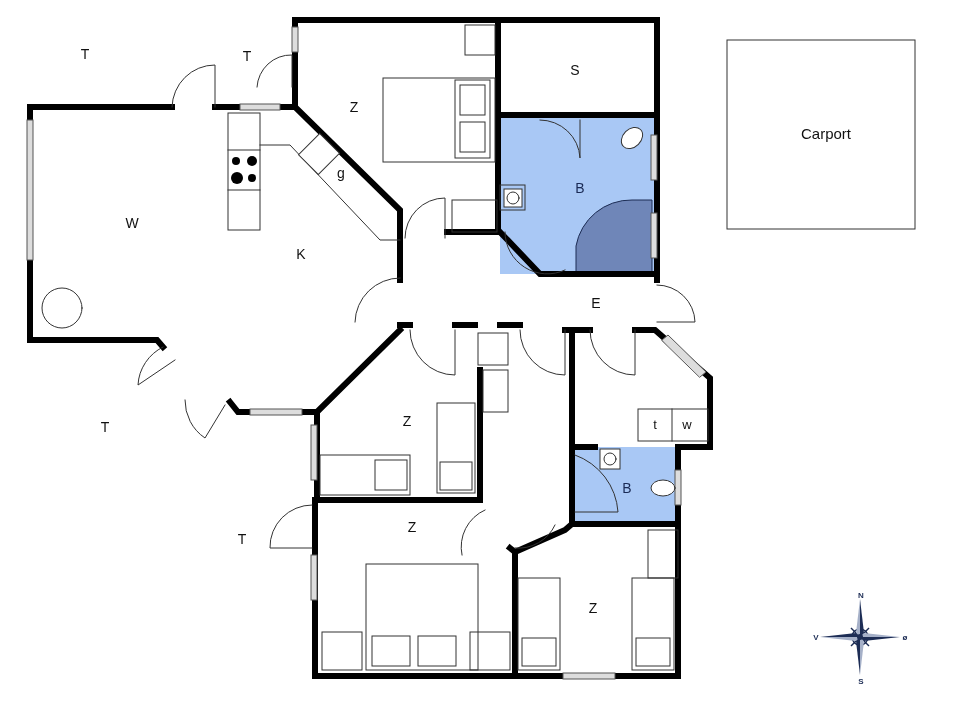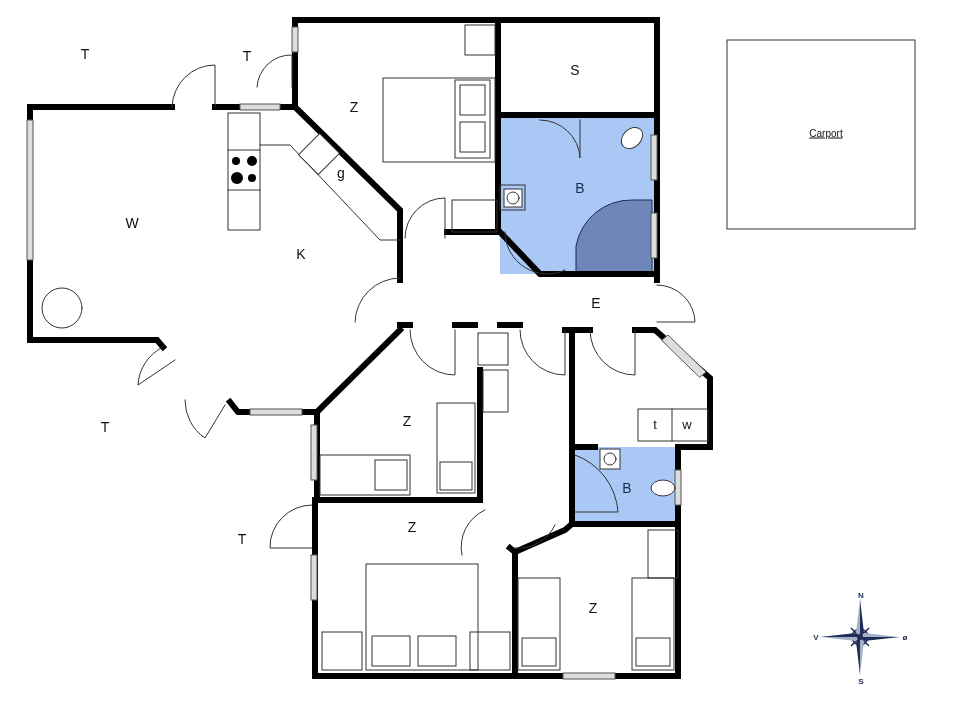--- a/index.html
+++ b/index.html
@@ -1,19 +1,19 @@
 <!DOCTYPE html>
 <html><head>
 <meta charset="utf-8">
 <style>
   html, body { margin:0; padding:0; background:#ffffff; }
   body { width:960px; height:702px; overflow:hidden; position:relative; font-family:"Liberation Sans", sans-serif; }
   svg { position:absolute; left:0; top:0; }
   .lbl { position:absolute; font-size:14px; color:#111; transform:translate(-50%,-50%); white-space:nowrap; }
-  .lbl.big { font-size:10px;text-decoration:underline; }
+  .lbl.big { font-size:15px; }
   .lbl.bath { color:#1a2a55; }
   .lbl.small { font-size:13px; }
   .compass-l { position:absolute; font-size:8px; font-weight:bold; color:#1d2d55; transform:translate(-50%,-50%); }
 </style>
 </head>
 <body>
 
 <svg width="960" height="702" viewBox="0 0 960 702">
 
   <rect x="500" y="118" width="154" height="156" fill="#a9c8f5"></rect>

